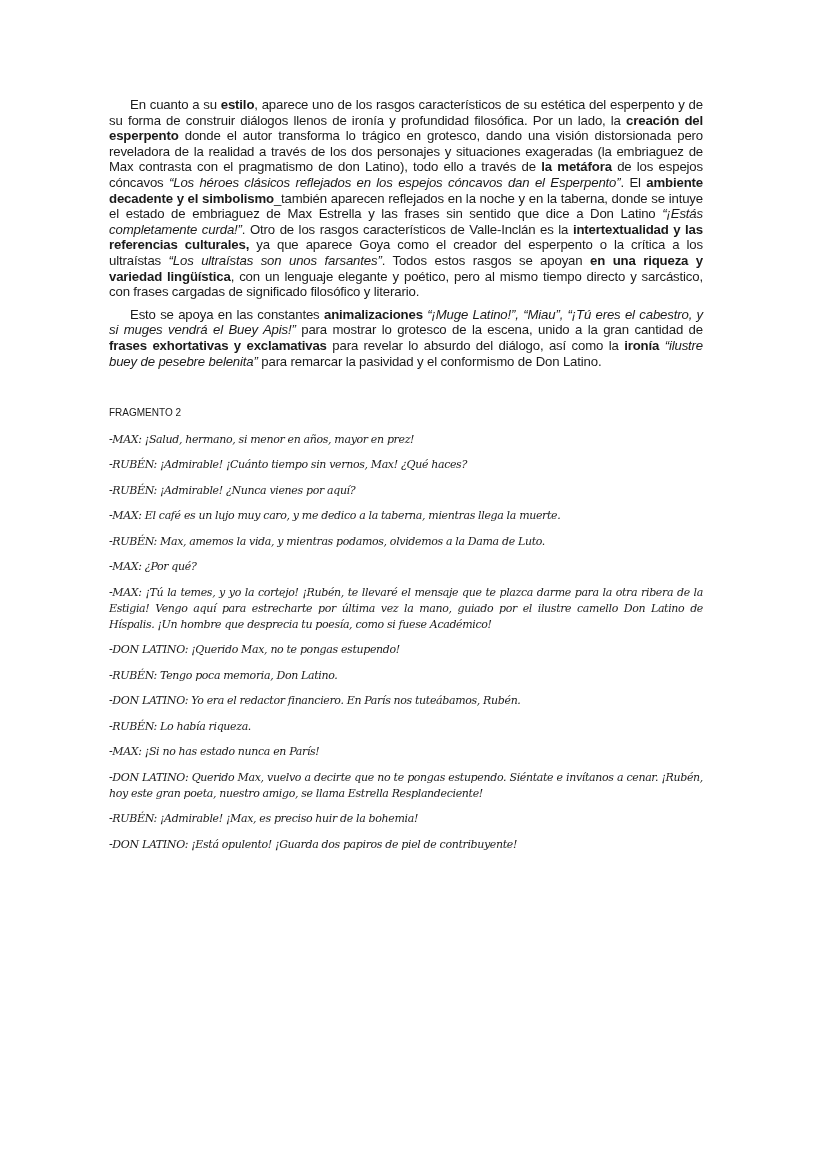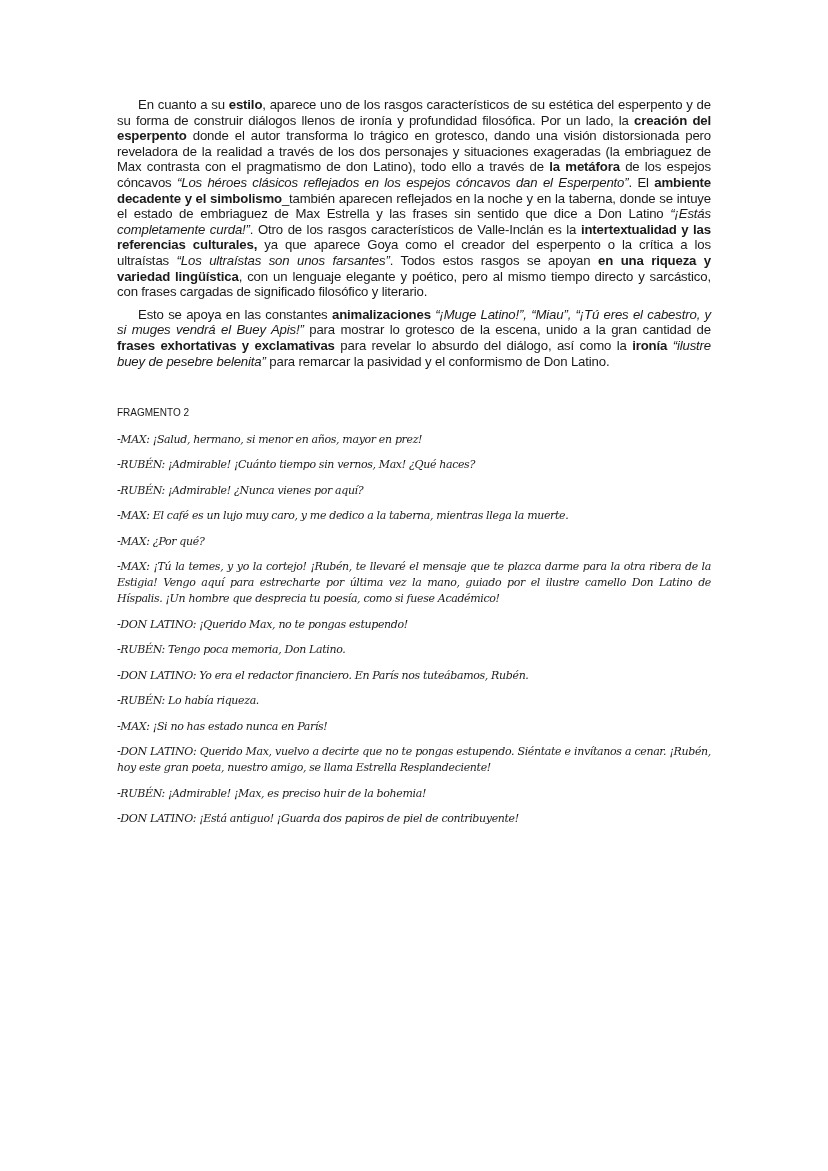--- a/index.html
+++ b/index.html
@@ -1,17 +1,17 @@
 <!DOCTYPE html>
 <html><head>
 <meta charset="utf-8">
 <style>
   html, body { margin: 0; padding: 0; background: #ffffff; }
   body { width: 828px; height: 1171px; position: relative; overflow: hidden; }
-  .page { position: absolute; left: 117px; top: 97px; width: 594px; color: #1a1a1a; }
+  .page { position: absolute; left: 109px; top: 97px; width: 594px; color: #1a1a1a; }
   .para {
     font-family: "Liberation Sans", sans-serif;
     font-size: 13.2px; line-height: 15.6px;
     text-align: justify; text-indent: 21px; margin: 0 0 7px 0;
     letter-spacing: -0.15px;
   }
   .para b { font-weight: bold; }
   .para i { font-style: italic; }
   .heading {
     font-family: "Liberation Sans", sans-serif;
@@ -30,24 +30,25 @@
   <div id="paras">
       <p class="para"><span>En cuanto a su </span><b>estilo</b><span>, aparece uno de los rasgos característicos de su estética del esperpento y de su forma de construir diálogos llenos de ironía y profundidad filosófica. Por un lado, la </span><b>creación del esperpento</b><span> donde el autor transforma lo trágico en grotesco, dando una visión distorsionada pero reveladora de la realidad a través de los dos personajes y situaciones exageradas (la embriaguez de Max contrasta con el pragmatismo de don Latino), todo ello a través de </span><b>la metáfora</b><span> de los espejos cóncavos </span><i>“Los héroes clásicos reflejados en los espejos cóncavos dan el Esperpento”</i><span>. El </span><b>ambiente decadente y el simbolismo</b><span>_también aparecen reflejados en la noche y en la taberna, donde se intuye el estado de embriaguez de Max Estrella y las frases sin sentido que dice a Don Latino </span><i>“¡Estás completamente curda!”</i><span>. Otro de los rasgos característicos de Valle-Inclán es la </span><b>intertextualidad y las referencias culturales,</b><span> ya que aparece Goya como el creador del esperpento o la crítica a los ultraístas </span><i>“Los ultraístas son unos farsantes”</i><span>. Todos estos rasgos se apoyan </span><b>en una riqueza y variedad lingüística</b><span>, con un lenguaje elegante y poético, pero al mismo tiempo directo y sarcástico, con frases cargadas de significado filosófico y literario.</span></p>
       <p class="para"><span>Esto se apoya en las constantes </span><b>animalizaciones</b><span> </span><i>“¡Muge Latino!”, “Miau”, “¡Tú eres el cabestro, y si muges vendrá el Buey Apis!”</i><span> para mostrar lo grotesco de la escena, unido a la gran cantidad de </span><b>frases exhortativas y exclamativas</b><span> para revelar lo absurdo del diálogo, así como la </span><b>ironía</b><span> </span><i>“ilustre buey de pesebre belenita”</i><span> para remarcar la pasividad y el conformismo de Don Latino.</span></p>
     </div>
   <div class="heading">FRAGMENTO 2</div>
   <div id="dialogue">
       <p class="line">-MAX: ¡Salud, hermano, si menor en años, mayor en prez!</p>
       <p class="line">-RUBÉN: ¡Admirable! ¡Cuánto tiempo sin vernos, Max! ¿Qué haces?</p>
       <p class="line">-RUBÉN: ¡Admirable! ¿Nunca vienes por aquí?</p>
       <p class="line">-MAX: El café es un lujo muy caro, y me dedico a la taberna, mientras llega la muerte.</p>
+      <p class="line">-RUBÉN: Max, amemos la vida, y mientras podamos, olvidemos a la Dama de Luto.</p>
       <p class="line">-MAX: ¿Por qué?</p>
       <p class="line">-MAX: ¡Tú la temes, y yo la cortejo! ¡Rubén, te llevaré el mensaje que te plazca darme para la otra ribera de la Estigia! Vengo aquí para estrecharte por última vez la mano, guiado por el ilustre camello Don Latino de Híspalis. ¡Un hombre que desprecia tu poesía, como si fuese Académico!</p>
       <p class="line">-DON LATINO: ¡Querido Max, no te pongas estupendo!</p>
       <p class="line">-RUBÉN: Tengo poca memoria, Don Latino.</p>
       <p class="line">-DON LATINO: Yo era el redactor financiero. En París nos tuteábamos, Rubén.</p>
       <p class="line">-RUBÉN: Lo había riqueza.</p>
       <p class="line">-MAX: ¡Si no has estado nunca en París!</p>
       <p class="line">-DON LATINO: Querido Max, vuelvo a decirte que no te pongas estupendo. Siéntate e invítanos a cenar. ¡Rubén, hoy este gran poeta, nuestro amigo, se llama Estrella Resplandeciente!</p>
       <p class="line">-RUBÉN: ¡Admirable! ¡Max, es preciso huir de la bohemia!</p>
-      <p class="line">-DON LATINO: ¡Está antiguo! ¡Guarda dos papiros de piel de contribuyente!</p>
+      <p class="line">-DON LATINO: ¡Está opulento! ¡Guarda dos papiros de piel de contribuyente!</p>
     </div>
 </div>
 
 </body></html>

